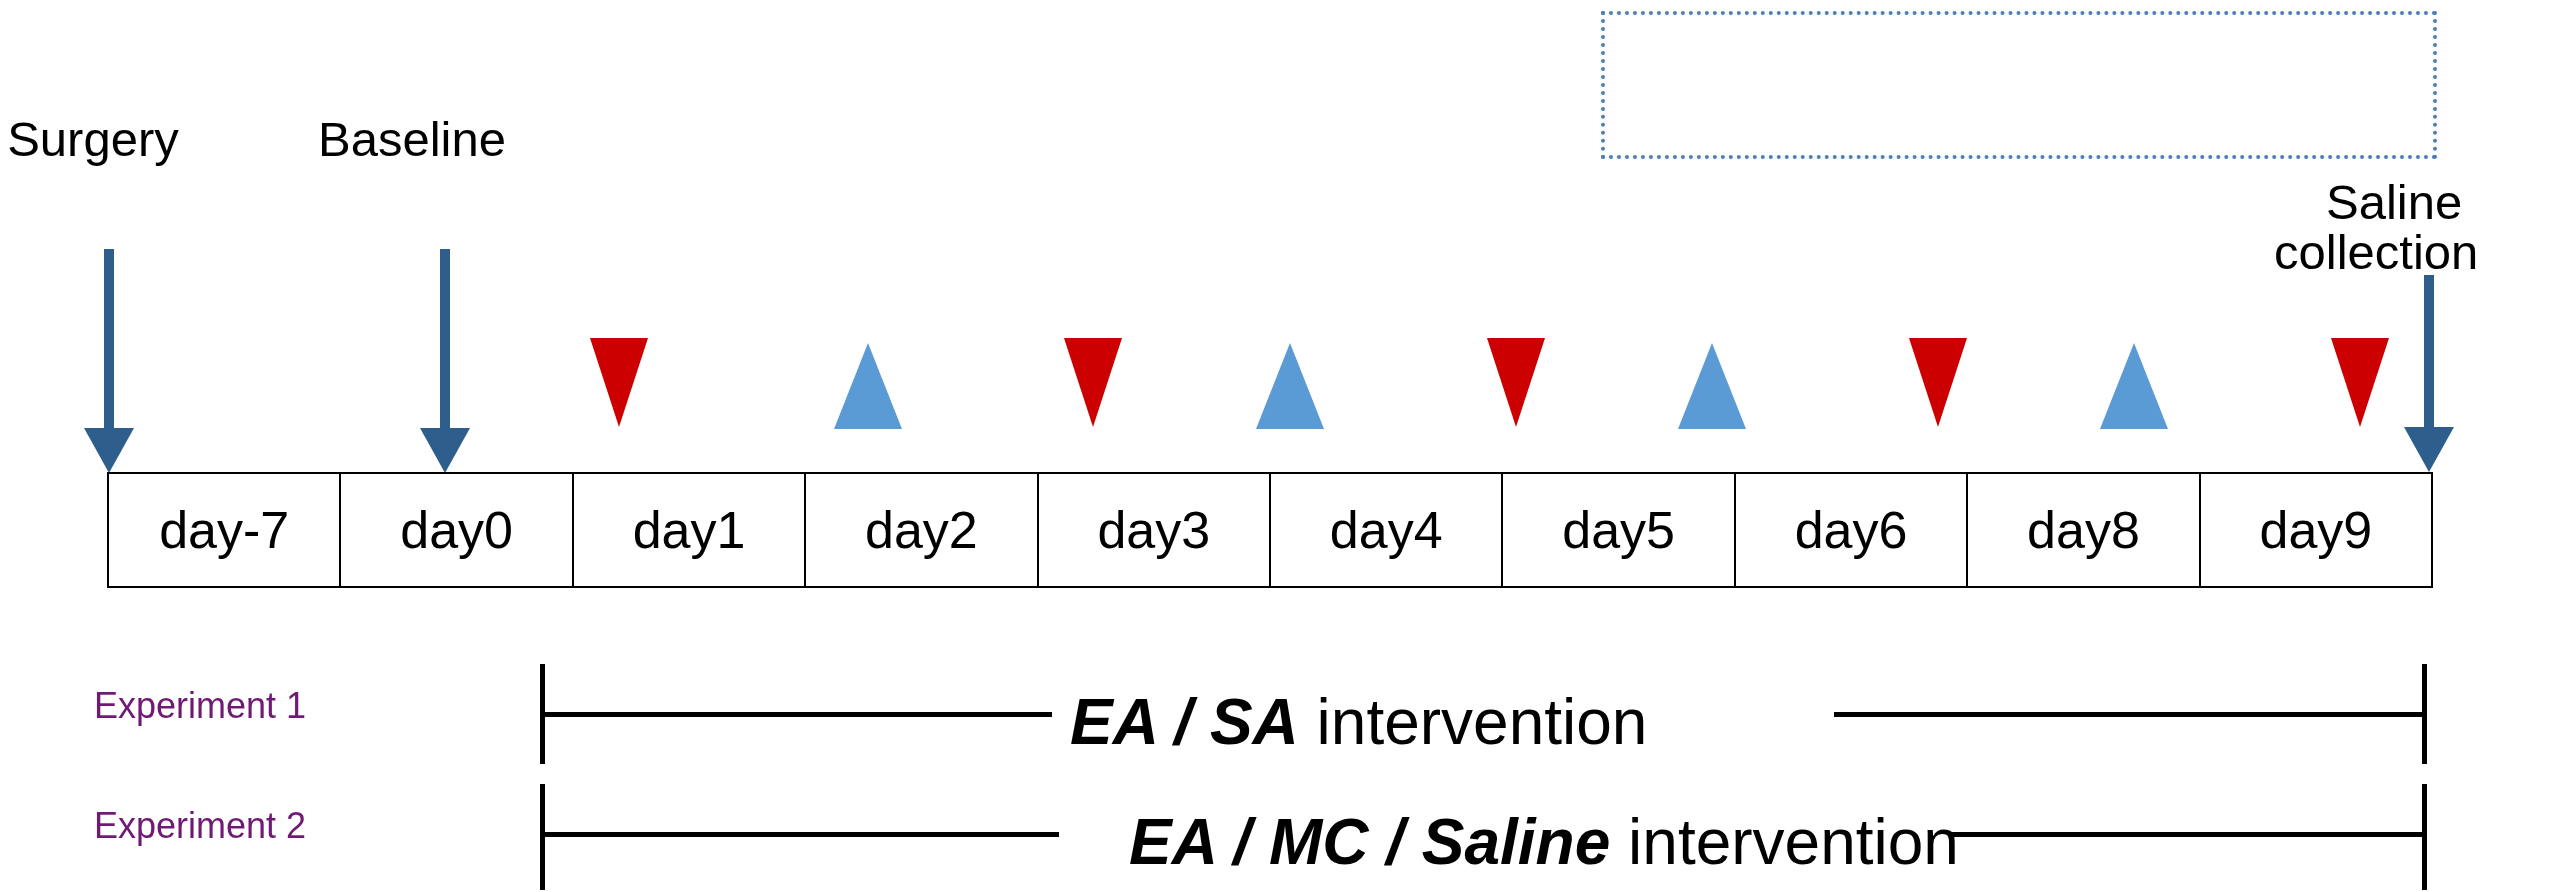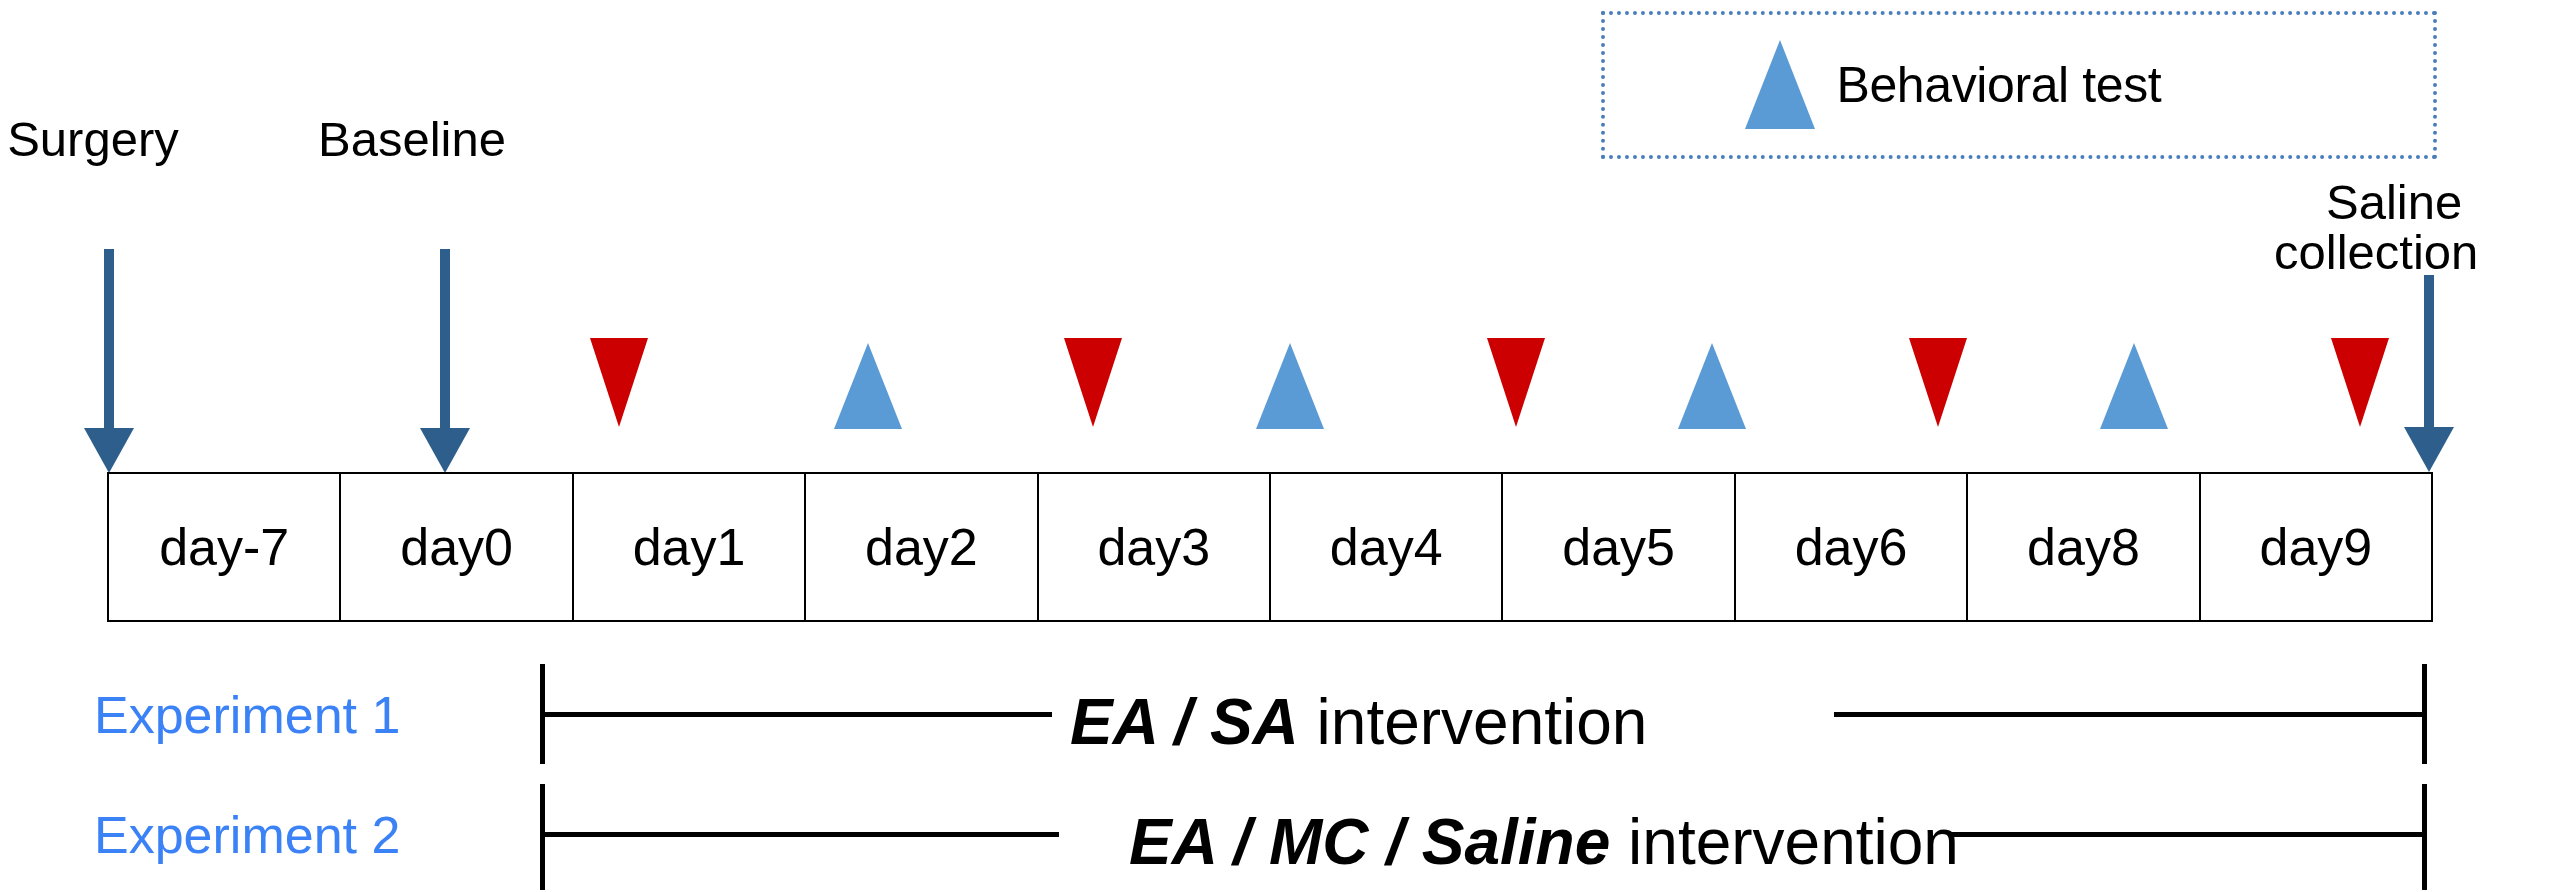--- a/index.html
+++ b/index.html
@@ -55,53 +55,49 @@
   }
   .marker-beh{
     width:0;height:0;
     border-left:34px solid transparent;
     border-right:34px solid transparent;
     border-bottom:86px solid #5B9BD5;
   }
 
   
   #day-table{
-    left:107px; top:472px; width:2326px; height:150px;
+    left:107px; top:472px; width:2326px; height:116px;
     display:flex;
     border:2.7px solid #000;
     box-sizing:border-box;
     background:#fff;
   }
   .day-cell{
     flex:1 1 0;
     border-right:2.7px solid #000;
     display:flex;align-items:center;justify-content:center;
     font-size:52px;
     box-sizing:border-box;
   }
   .day-cell:last-child{border-right:none;}
 
   
   .exp-name{
-    font-size:52px;color:#3b82f6;white-space:nowrap;
+    font-size:36px;color:#701a75;white-space:nowrap;
   }
   .bracket-tick{width:5.4px;background:#000;}
   .bracket-line{height:4.5px;background:#000;}
   .exp-text{font-size:64px;white-space:nowrap;}
   .exp-text b{font-weight:bold;font-style:italic;}
 </style>
 </head>
 <body>
 
 <div class="abs" id="legend-box">
   <div id="legend-inner">
-    <div class="legend-entry" style="margin-left:106px;">
-      <span class="tri-up-blue"></span>
-      <span class="legend-label" style="margin-left:21.5px;">Behavioral test</span>
-    </div>
   </div>
 </div>
 
 <div class="abs event-label" style="left:7.2px;top:114px;">Surgery</div>
 
 <div class="abs event-label" style="left:318px;top:114px;">Baseline</div>
 
 <div class="abs" style="left:2326px;top:177px;text-align:left;">
   <div class="event-label">Saline</div>
   <div class="event-label" style="margin-left:-52px;">collection</div>

